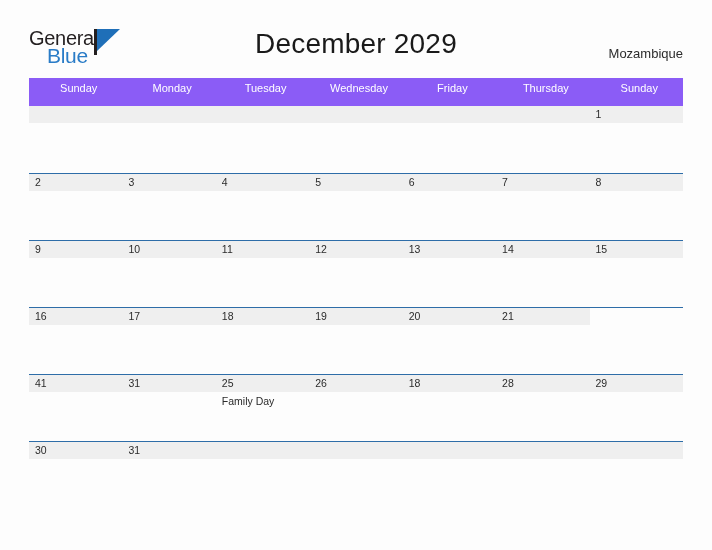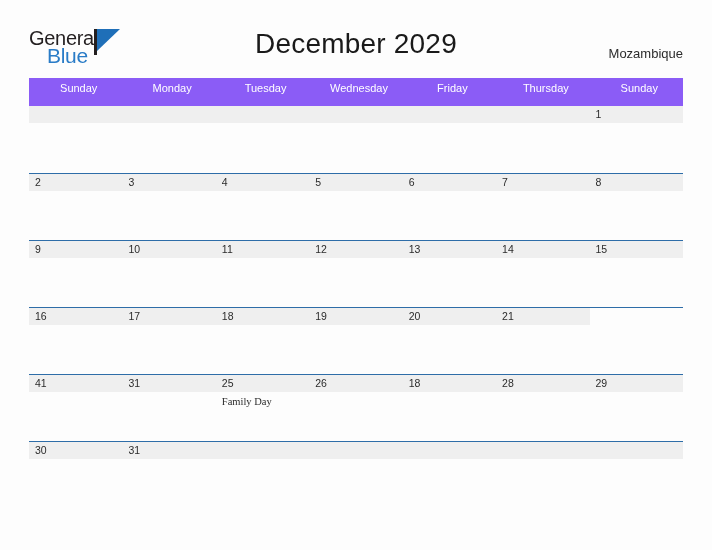--- a/index.html
+++ b/index.html
@@ -161,21 +161,20 @@
   }
   .day-num {
     font-size: 10.5px;
     color: #2b2b2b;
     line-height: 17px;
     padding-left: 6px;
     display: block;
   }
   .day-body {
     padding: 3px 5px 0 6px;
-    font-family: Liberation Serif, serif;
   }
   .event {
     font-size: 10.5px;
     color: #2b2b2b;
     line-height: 13px;
     display: block;
     white-space: nowrap;
     overflow: hidden;
   }
 </style>

